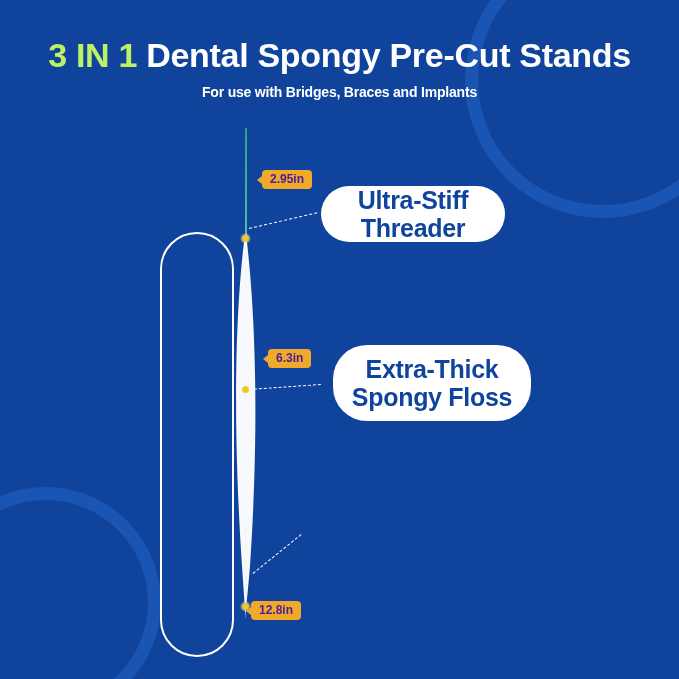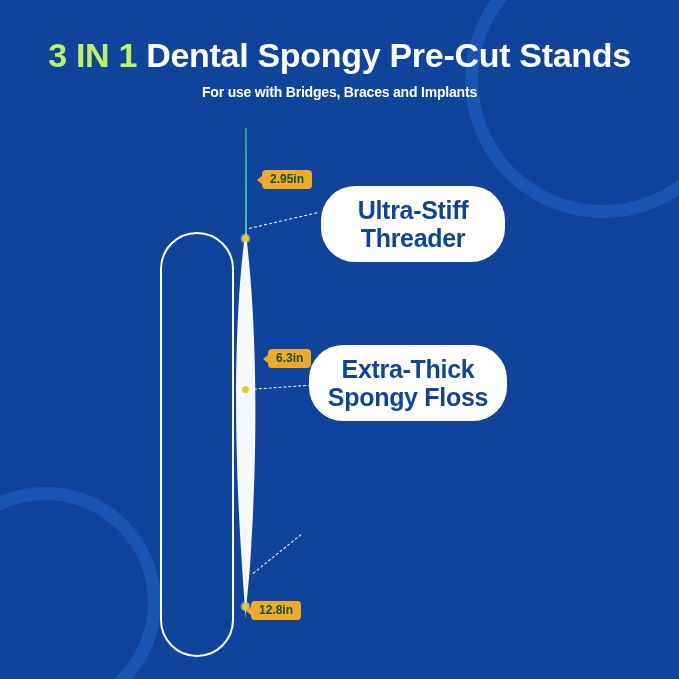--- a/index.html
+++ b/index.html
@@ -115,21 +115,21 @@
     box-shadow: 0 0 0 1.5px rgba(255,255,255,0.35);
   }
   .node-a { left: 242px; top: 235px; }
   .node-b { left: 242px; top: 386px; }
   .node-c { left: 242px; top: 603px; }
 
   
   .tag {
     position: absolute;
     background: #f0a92b;
-    color: #14532d;
+    color: #4c1d95;
     font-size: 12px;
     font-weight: bold;
     padding: 3px 8px 4px 8px;
     border-radius: 4px;
     white-space: nowrap;
     line-height: 1;
   }
   .tag::after {
     content: "";
     position: absolute;
@@ -156,24 +156,24 @@
     letter-spacing: -0.3px;
     display: flex;
     align-items: center;
     justify-content: center;
     text-align: center;
     line-height: 1.12;
     box-sizing: border-box;
   }
   .pill-1 {
     left: 321px; top: 186px;
-    width: 184px; height: 76px;
+    width: 184px; height: 56px;
   }
   .pill-2 {
-    left: 309px; top: 345px;
+    left: 333px; top: 345px;
     width: 198px; height: 76px;
   }
   .pill-3 {
     left: 311px; top: 500px;
     width: 210px; height: 70px;
   }
   .pill span { display: block; }
 
   
   .leader {

